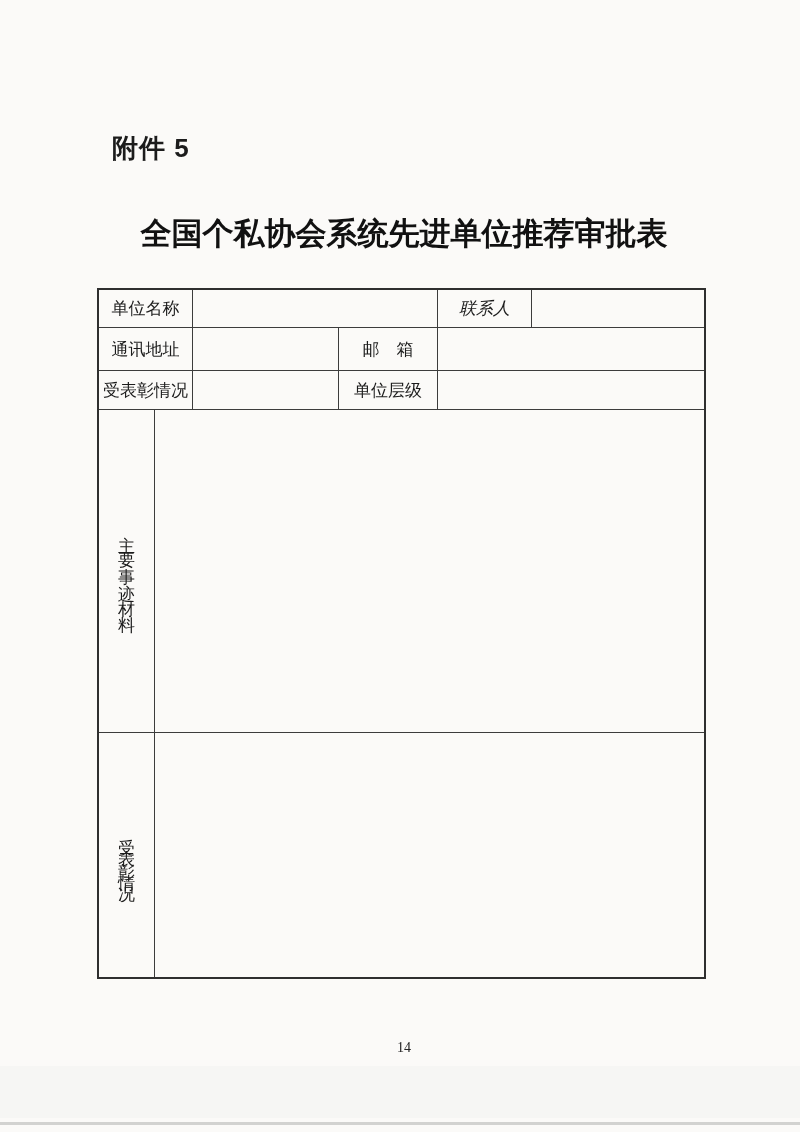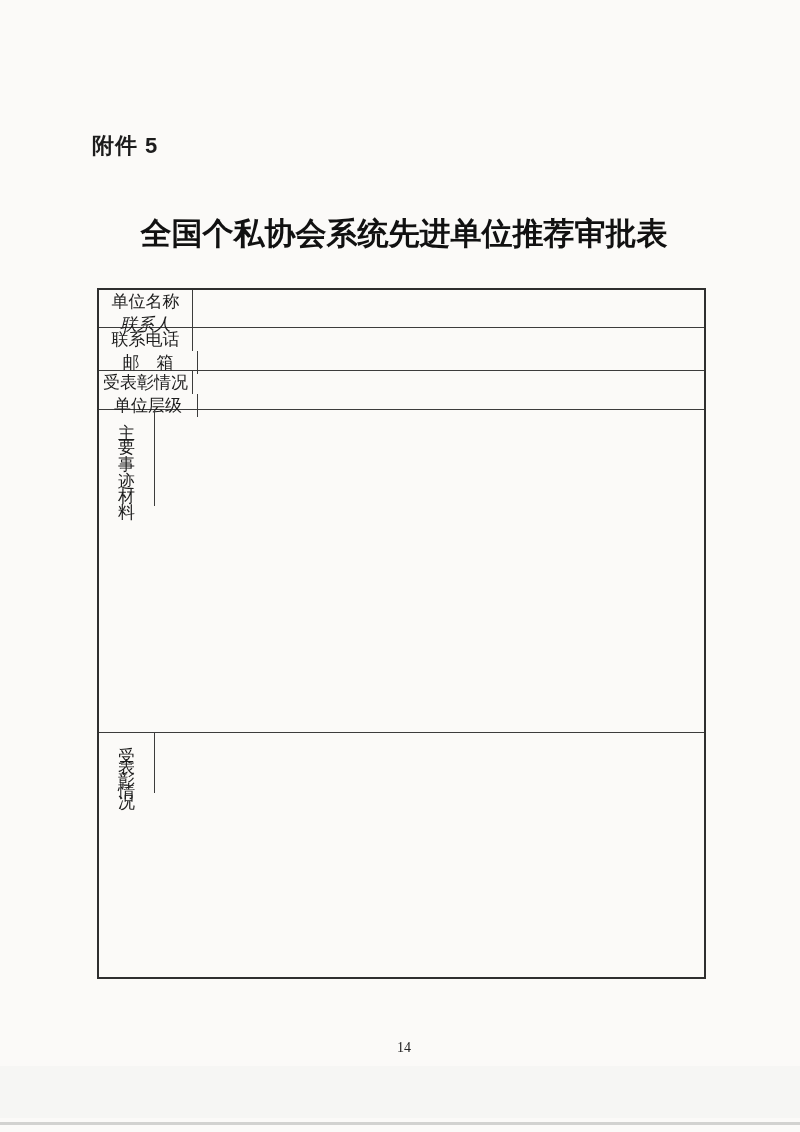--- a/index.html
+++ b/index.html
@@ -16,38 +16,38 @@
   
   .scan-band {
     position: absolute; left: 0; width: 800px; height: 52px;
     top: 1066px; background: #f3f3f1; opacity: .55;
   }
   .scan-edge-line {
     position: absolute; left: 0; width: 800px; height: 3px;
     top: 1122px; background: #d2d2d0;
   }
   .attachment-label {
-    position: absolute; left: 92px; top: 131px;
+    position: absolute; left: 112px; top: 131px;
     font-family: "Liberation Sans", "DejaVu Sans", sans-serif;
-    font-weight: 600; font-size: 22px; letter-spacing: 1px;
+    font-weight: 600; font-size: 26px; letter-spacing: 1px;
   }
   .form-title {
     position: absolute; left: 0; top: 213px; width: 808px;
     text-align: center;
     font-weight: 700; font-size: 31px; letter-spacing: 0px;
     color: #111;
   }
   .approval-table {
     position: absolute; left: 97px; top: 288px;
     width: 609px; height: 691px;
     border: 2px solid #2f2f2f;
     display: flex; flex-direction: column;
     background: transparent;
   }
-  .trow { display: flex; border-bottom: 1px solid #3c3c3c; flex-direction: column; }
+  .trow { display: flex; border-bottom: 1px solid #3c3c3c; }
   .trow:last-child { border-bottom: none; flex: 1; }
   .tcell {
     border-right: 1px solid #3c3c3c;
     display: flex; align-items: center; justify-content: center;
     font-size: 17px;
   }
   .tcell:last-child { border-right: none; flex: 1; }
   .r12 { height: 38px; }
   .r2  { height: 39px; }
   .r3  { height: 43px; }
@@ -84,21 +84,21 @@
 
   <div class="trow r12">
     <div class="tcell w-label1">单位名称</div>
     <div class="tcell w-val12"></div>
     <div class="tcell w-label2a">联系人</div>
     <div class="tcell"></div>
   </div>
 
 
   <div class="trow r3">
-    <div class="tcell w-label1">联系电话</div>
+    <div class="tcell w-label1">通讯地址</div>
     <div class="tcell w-val34"></div>
     <div class="tcell w-label2b">邮　箱</div>
     <div class="tcell"></div>
   </div>
 
   <div class="trow r4">
     <div class="tcell w-label1">受表彰情况</div>
     <div class="tcell w-val34"></div>
     <div class="tcell w-label2b">单位层级</div>
     <div class="tcell"></div>

